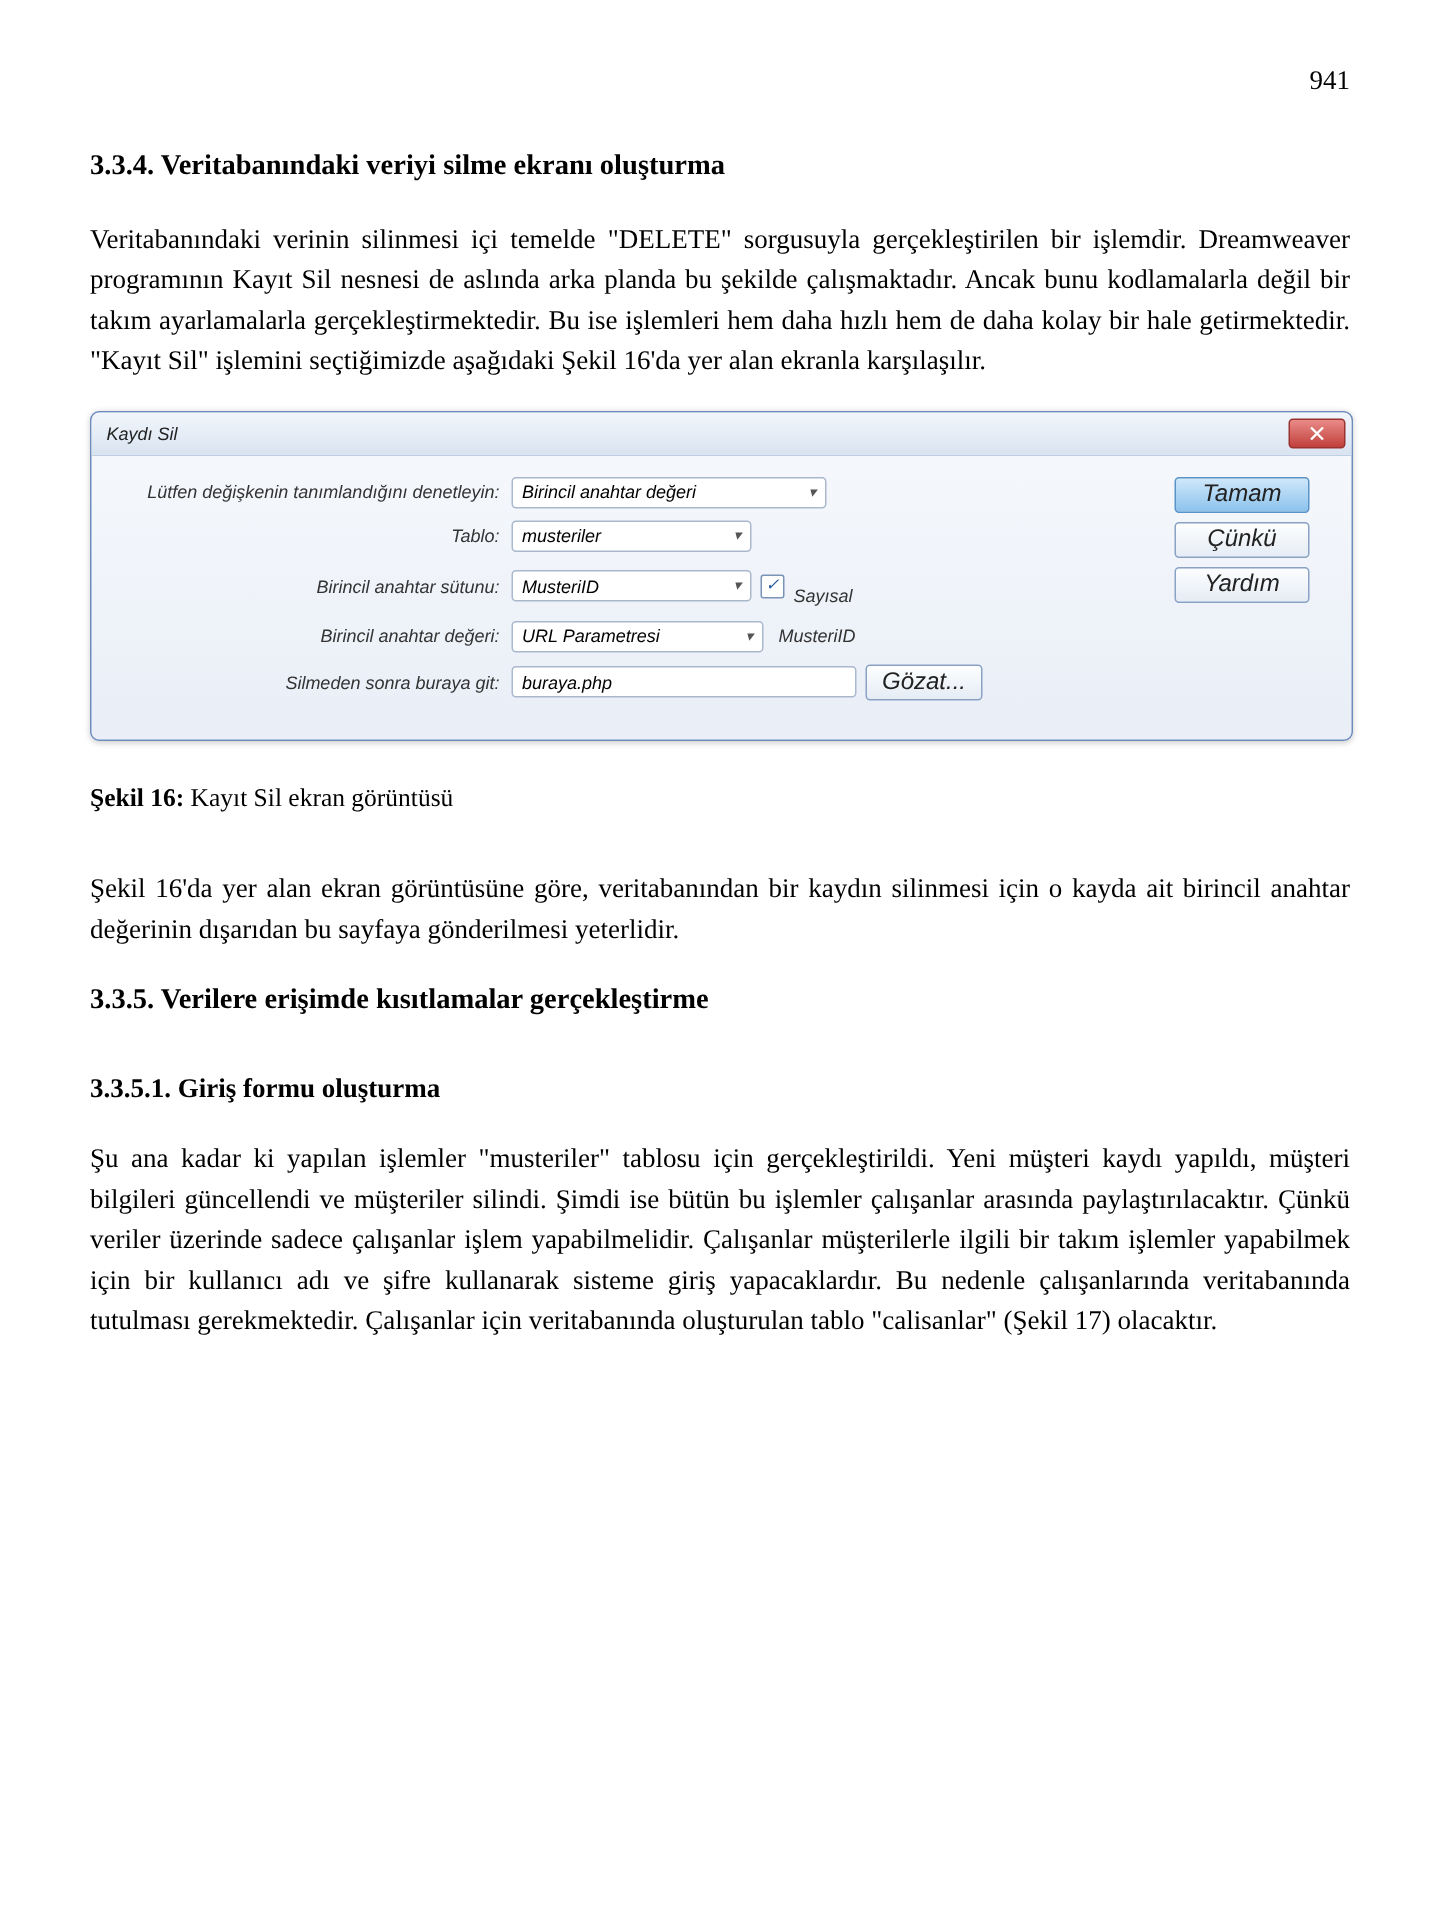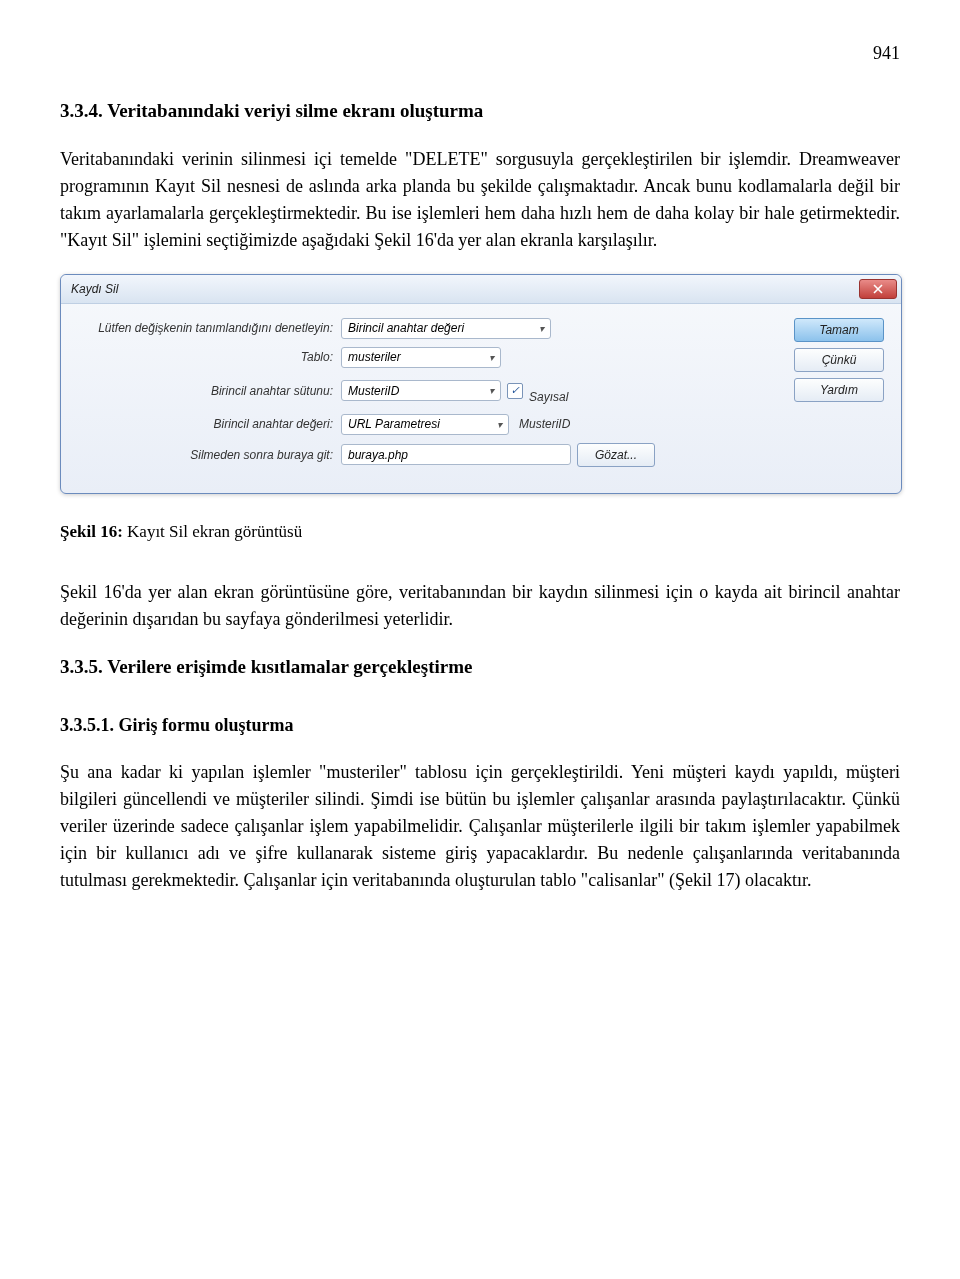--- a/index.html
+++ b/index.html
@@ -73,21 +73,21 @@
       display: flex;
       align-items: center;
       justify-content: center;
       color: #fff;
       font-size: 10px;
       font-weight: bold;
       cursor: pointer;
     }
     .dialog-body {
       display: flex;
-      padding: 14px 17px 18px 12px;
+      padding: 14px 28px 18px 12px;
     }
     .form-area {
       flex: 1;
       padding-right: 10px;
     }
     .button-col {
       width: 90px;
       display: flex;
       flex-direction: column;
       gap: 6px;
@@ -151,21 +151,21 @@
       justify-content: center;
       font-size: 11px;
       color: #2a5a9c;
       cursor: pointer;
     }
     .ui-button {
       height: 22px;
       border: 1px solid #8aa2c4;
       border-radius: 3px;
       background: linear-gradient(#fdfefe, #e5ecf5);
-      font-size: 12px;
+      font-size: 16px;
       color: #222;
       display: flex;
       align-items: center;
       justify-content: center;
       cursor: pointer;
       padding: 0 8px;
     }
     .ui-button.primary {
       background: linear-gradient(#cfe8fb, #8cc2ec);
       border-color: #5a93c7;

